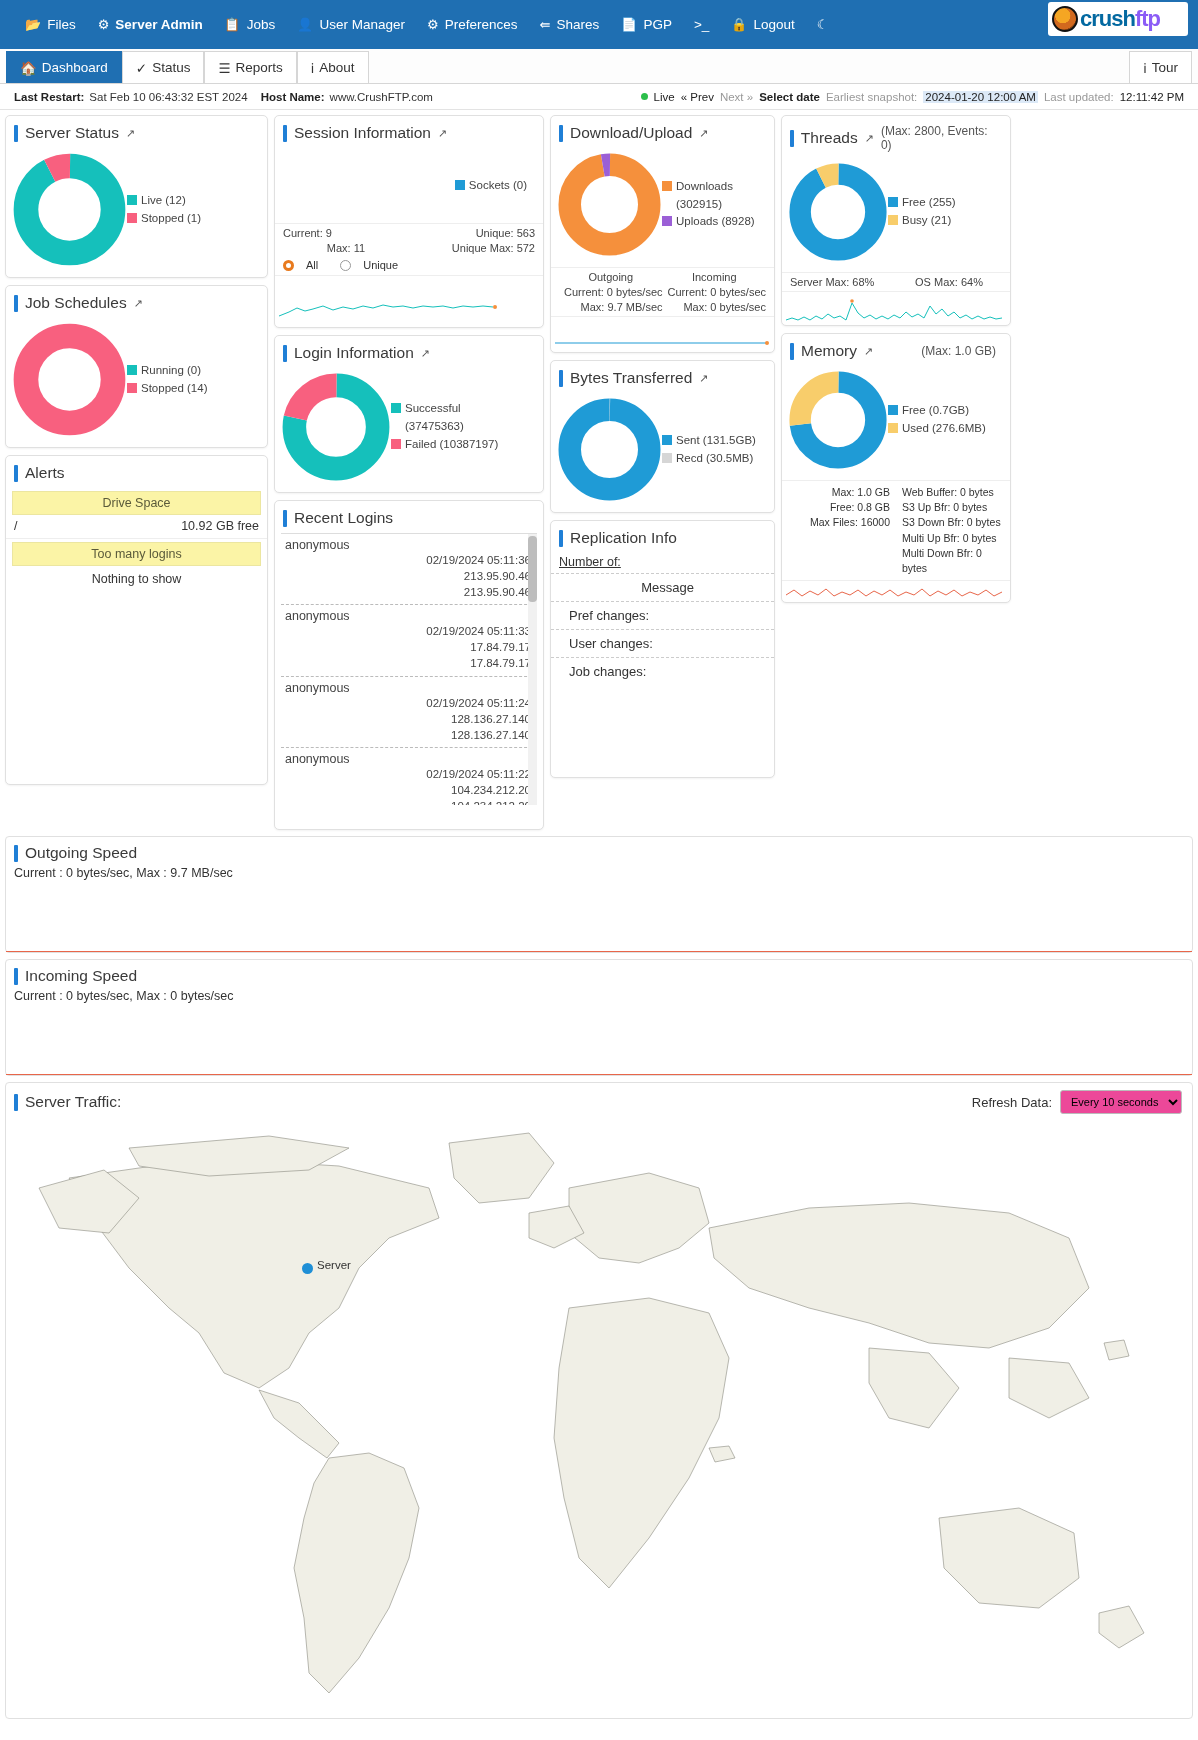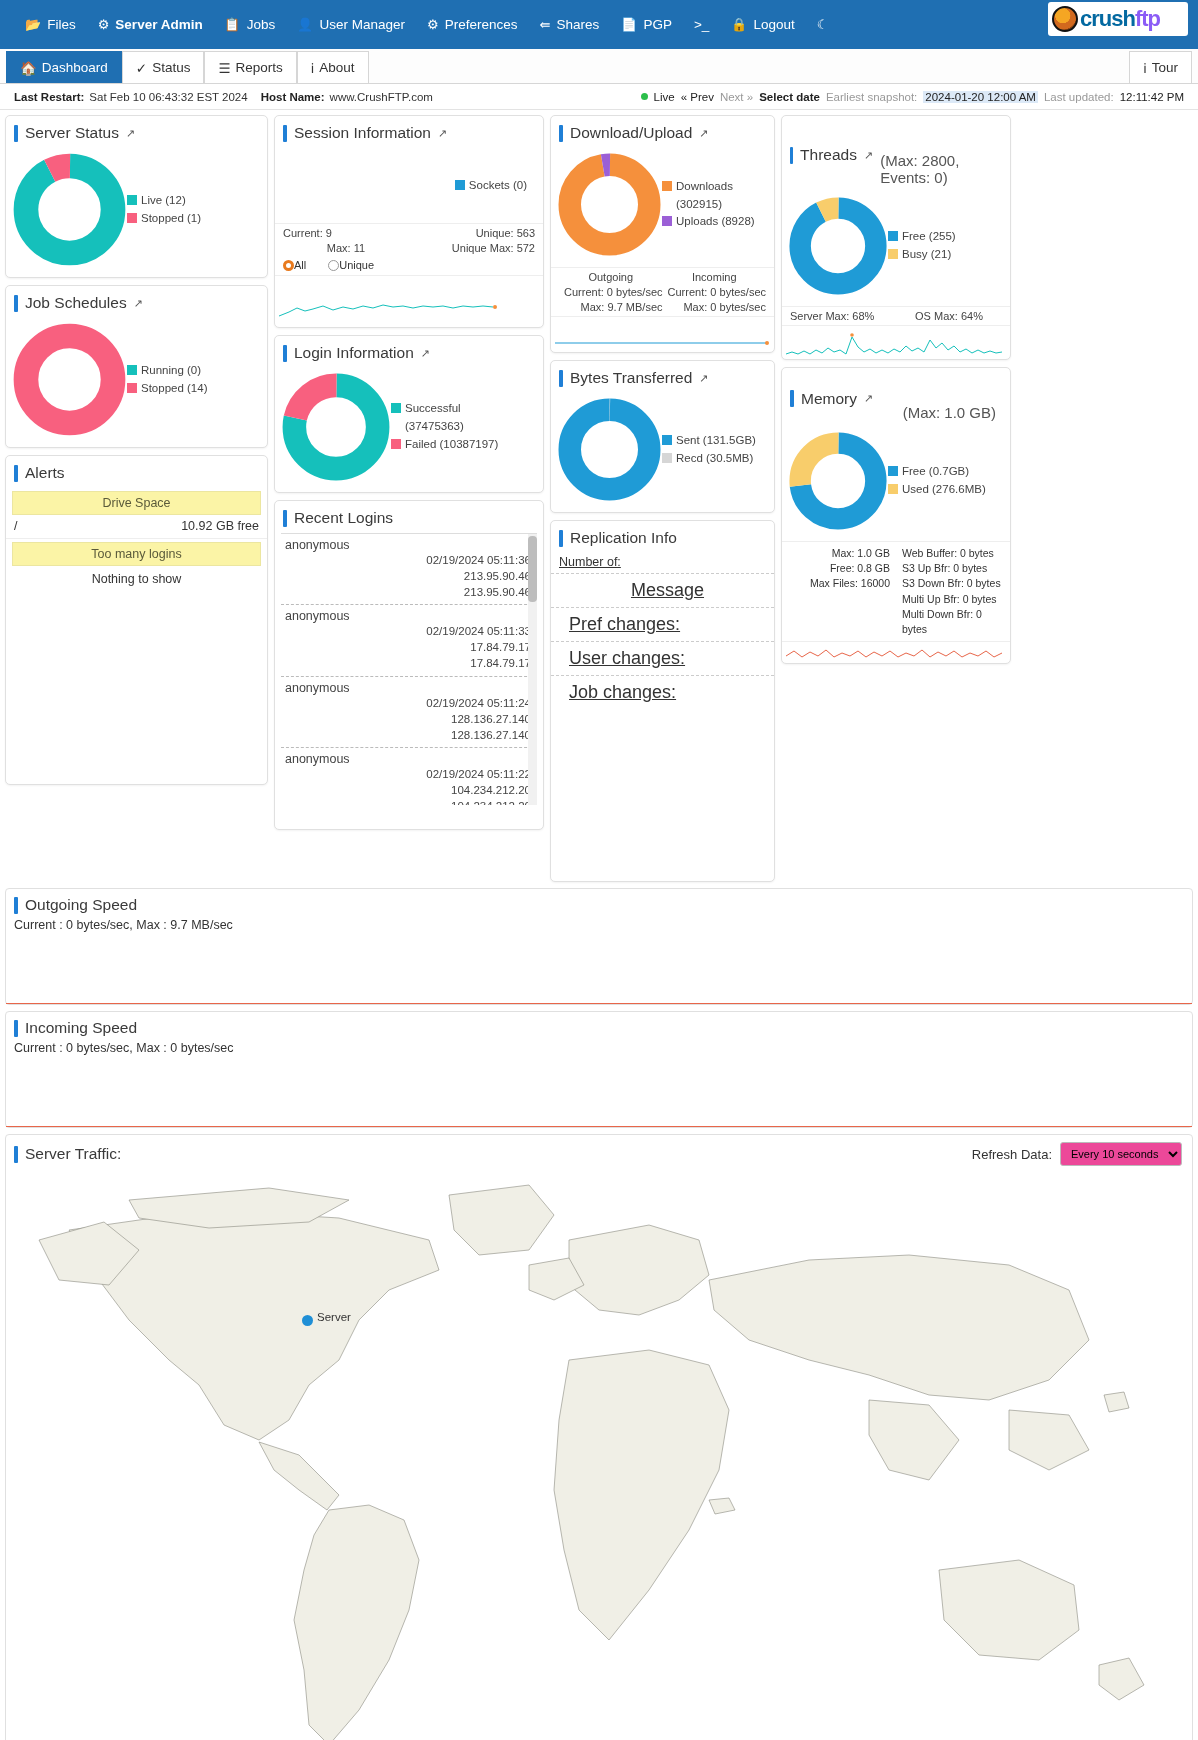--- a/index.html
+++ b/index.html
@@ -121,38 +121,38 @@
     padding: 8px 10px 6px 8px;
   }
   .card-title::before {
     content: "";
     width: 4px; height: 17px;
     background: #1f7fd6;
     border-radius: 1px;
     display: inline-block;
   }
   .expand { font-size: 11px; color: #555; }
-  .title-extra { margin-left: auto; font-size: 15px; color: #555; padding-right: 4px; margin-top: 28px;}
+  .title-extra { margin-left: auto; font-size: 12px; color: #555; padding-right: 4px;}
 
   .donut-row { display: flex; align-items: center; padding: 4px 6px 10px 6px; }
   .donut { flex: 0 0 auto; }
   .legend { font-size: 11.5px; color: #444; line-height: 1.55; }
   .legend .ent { display: flex; align-items: flex-start; gap: 4px; }
   .swatch { width: 10px; height: 10px; flex: 0 0 auto; margin-top: 3px; }
 
   .statrow {
     display: flex; font-size: 11px; color: #444;
     border-top: 1px solid #eee;
     padding: 3px 8px;
   }
   .statrow .c { flex: 1; text-align: right; }
   .statrow .c.l { text-align: left; }
 
   .radios { display: flex; gap: 22px; font-size: 11px; padding: 2px 8px 4px 8px; align-items:center;}
-  .radio { display: flex; align-items: center; gap: 0; }
+  .radio { display: flex; align-items: center; gap: 12px; }
   .rdot { width: 11px; height: 11px; border-radius: 50%; border: 1px solid #999; display:inline-block; background:#fff;}
   .rdot.on { border: 3px solid #e87a1e; background: #fff; }
 
   .spark { height: 52px; border-top: 1px solid #eee; padding: 2px; }
   .spark svg { display: block; }
 
   
   .alert-hdr {
     background: #fbf4a6; border: 1px solid #ece6a0;
     text-align: center; font-size: 12.5px; color: #5a5a3a;
@@ -176,21 +176,21 @@
   }
   .scrollthumb {
     position: absolute; right: 0; top: 2px;
     width: 9px; height: 66px; background: #bdbdbd; border-radius: 4px;
   }
 
   
   .rep-lead { font-size: 12.5px; padding: 2px 8px 4px 8px; text-decoration: underline; }
   .rep-row {
     border-top: 1px dashed #ccc;
-    font-size: 18px; padding: 6px 8px 6px 18px; text-decoration: underline;
+    font-size: 13px; padding: 6px 8px 6px 18px;
   }
 
   
   .speedbox { margin: 6px 5px 0 5px; border: 1px solid #e0e0e0; border-radius: 4px; }
   .speed-title { display:flex; align-items:center; gap:7px; font-size: 15.5px; color: #3a3a3a; padding: 7px 10px 2px 8px;}
   .speed-title::before { content:""; width:4px;height:17px;background:#1f7fd6;display:inline-block;border-radius:1px;}
   .speed-sub { font-size: 12.5px; padding: 2px 10px 0 8px; }
   .speed-plot { height: 72px; position: relative; }
   .speed-plot .axis { position:absolute; left:0; right:0; bottom:0; height:1px; background:#e8664a; }
 
@@ -540,21 +540,21 @@
               <span>Sent (131.5GB)</span>
             </div>
           <div class="ent">
               <span class="swatch" style="background:#d6d6d6"></span>
               <span>Recd (30.5MB)</span>
             </div>
         </div>
       </div>
     </div>
 
-    <div class="card" style="height:362px">
+    <div class="card" style="height:258px">
       <div class="card-title">
         <span>Replication Info</span>
       </div>
       <div class="rep-lead">Number of:</div>
       <div class="rep-row" style="text-align:center">Message</div>
       <div class="rep-row">Pref changes:</div>
       <div class="rep-row">User changes:</div>
       <div class="rep-row">Job changes:</div>
     </div>
 

